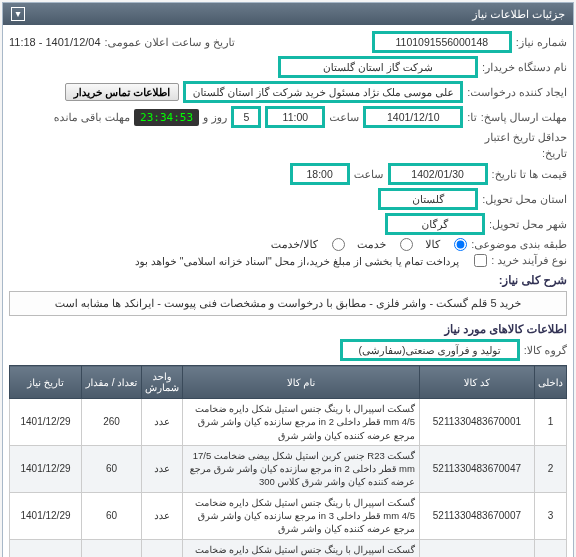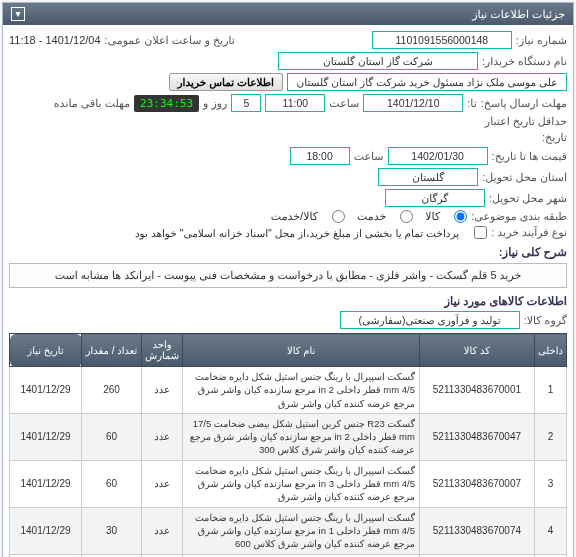--- a/index.html
+++ b/index.html
@@ -33,21 +33,21 @@
     align-items: center;
     gap: 4px;
     margin-bottom: 3px;
     flex-wrap: wrap;
   }
   .label {
     color: #555;
     white-space: nowrap;
   }
   .field {
-    border: 1px solid #14b8a6;
+    border: 3px solid #14b8a6;
     background: #fff;
     padding: 2px 5px;
     min-width: 60px;
     display: inline-block;
     font-size: 10.5px;
     text-align: center;
   }
   .field-wide { min-width: 140px; }
   .field-med { min-width: 100px; }
   .btn {
@@ -112,21 +112,21 @@
     padding: 2px 6px;
     border-radius: 2px;
     font-family: monospace;
     direction: ltr;
     display: inline-block;
   }
   .col-row { width: 28px; }
   .col-code { width: 115px; }
   .col-unit { width: 32px; }
   .col-qty { width: 60px; }
-  .col-date { width: 72px; border-radius: 6px; }
+  .col-date { width: 72px; }
   .toggle-icon {
     width: 14px; height: 14px;
     display: inline-flex;
     align-items: center; justify-content: center;
     border: 1px solid #fff;
     font-size: 10px;
     line-height: 1;
   }
 </style>
 </head>
@@ -146,20 +146,21 @@
       <span class="label" style="margin-right:auto">تاریخ و ساعت اعلان عمومی:</span>
       <span>1401/12/04 - 11:18</span>
     </div>
 
     <div class="info-row">
       <span class="label">نام دستگاه خریدار:</span>
       <span class="field field-wide" style="min-width:200px">شرکت گاز استان گلستان</span>
     </div>
 
     <div class="info-row">
+      <span class="label">ایجاد کننده درخواست:</span>
       <span class="field" style="min-width:280px">علی موسی ملک نژاد مسئول خرید شرکت گاز استان گلستان</span>
       <button class="btn">اطلاعات تماس خریدار</button>
     </div>
 
     <div class="info-row">
       <span class="label">مهلت ارسال پاسخ:</span>
       <span class="label">تا:</span>
       <span class="field field-med">1401/12/10</span>
       <span class="label">ساعت</span>
       <span class="field">11:00</span>

